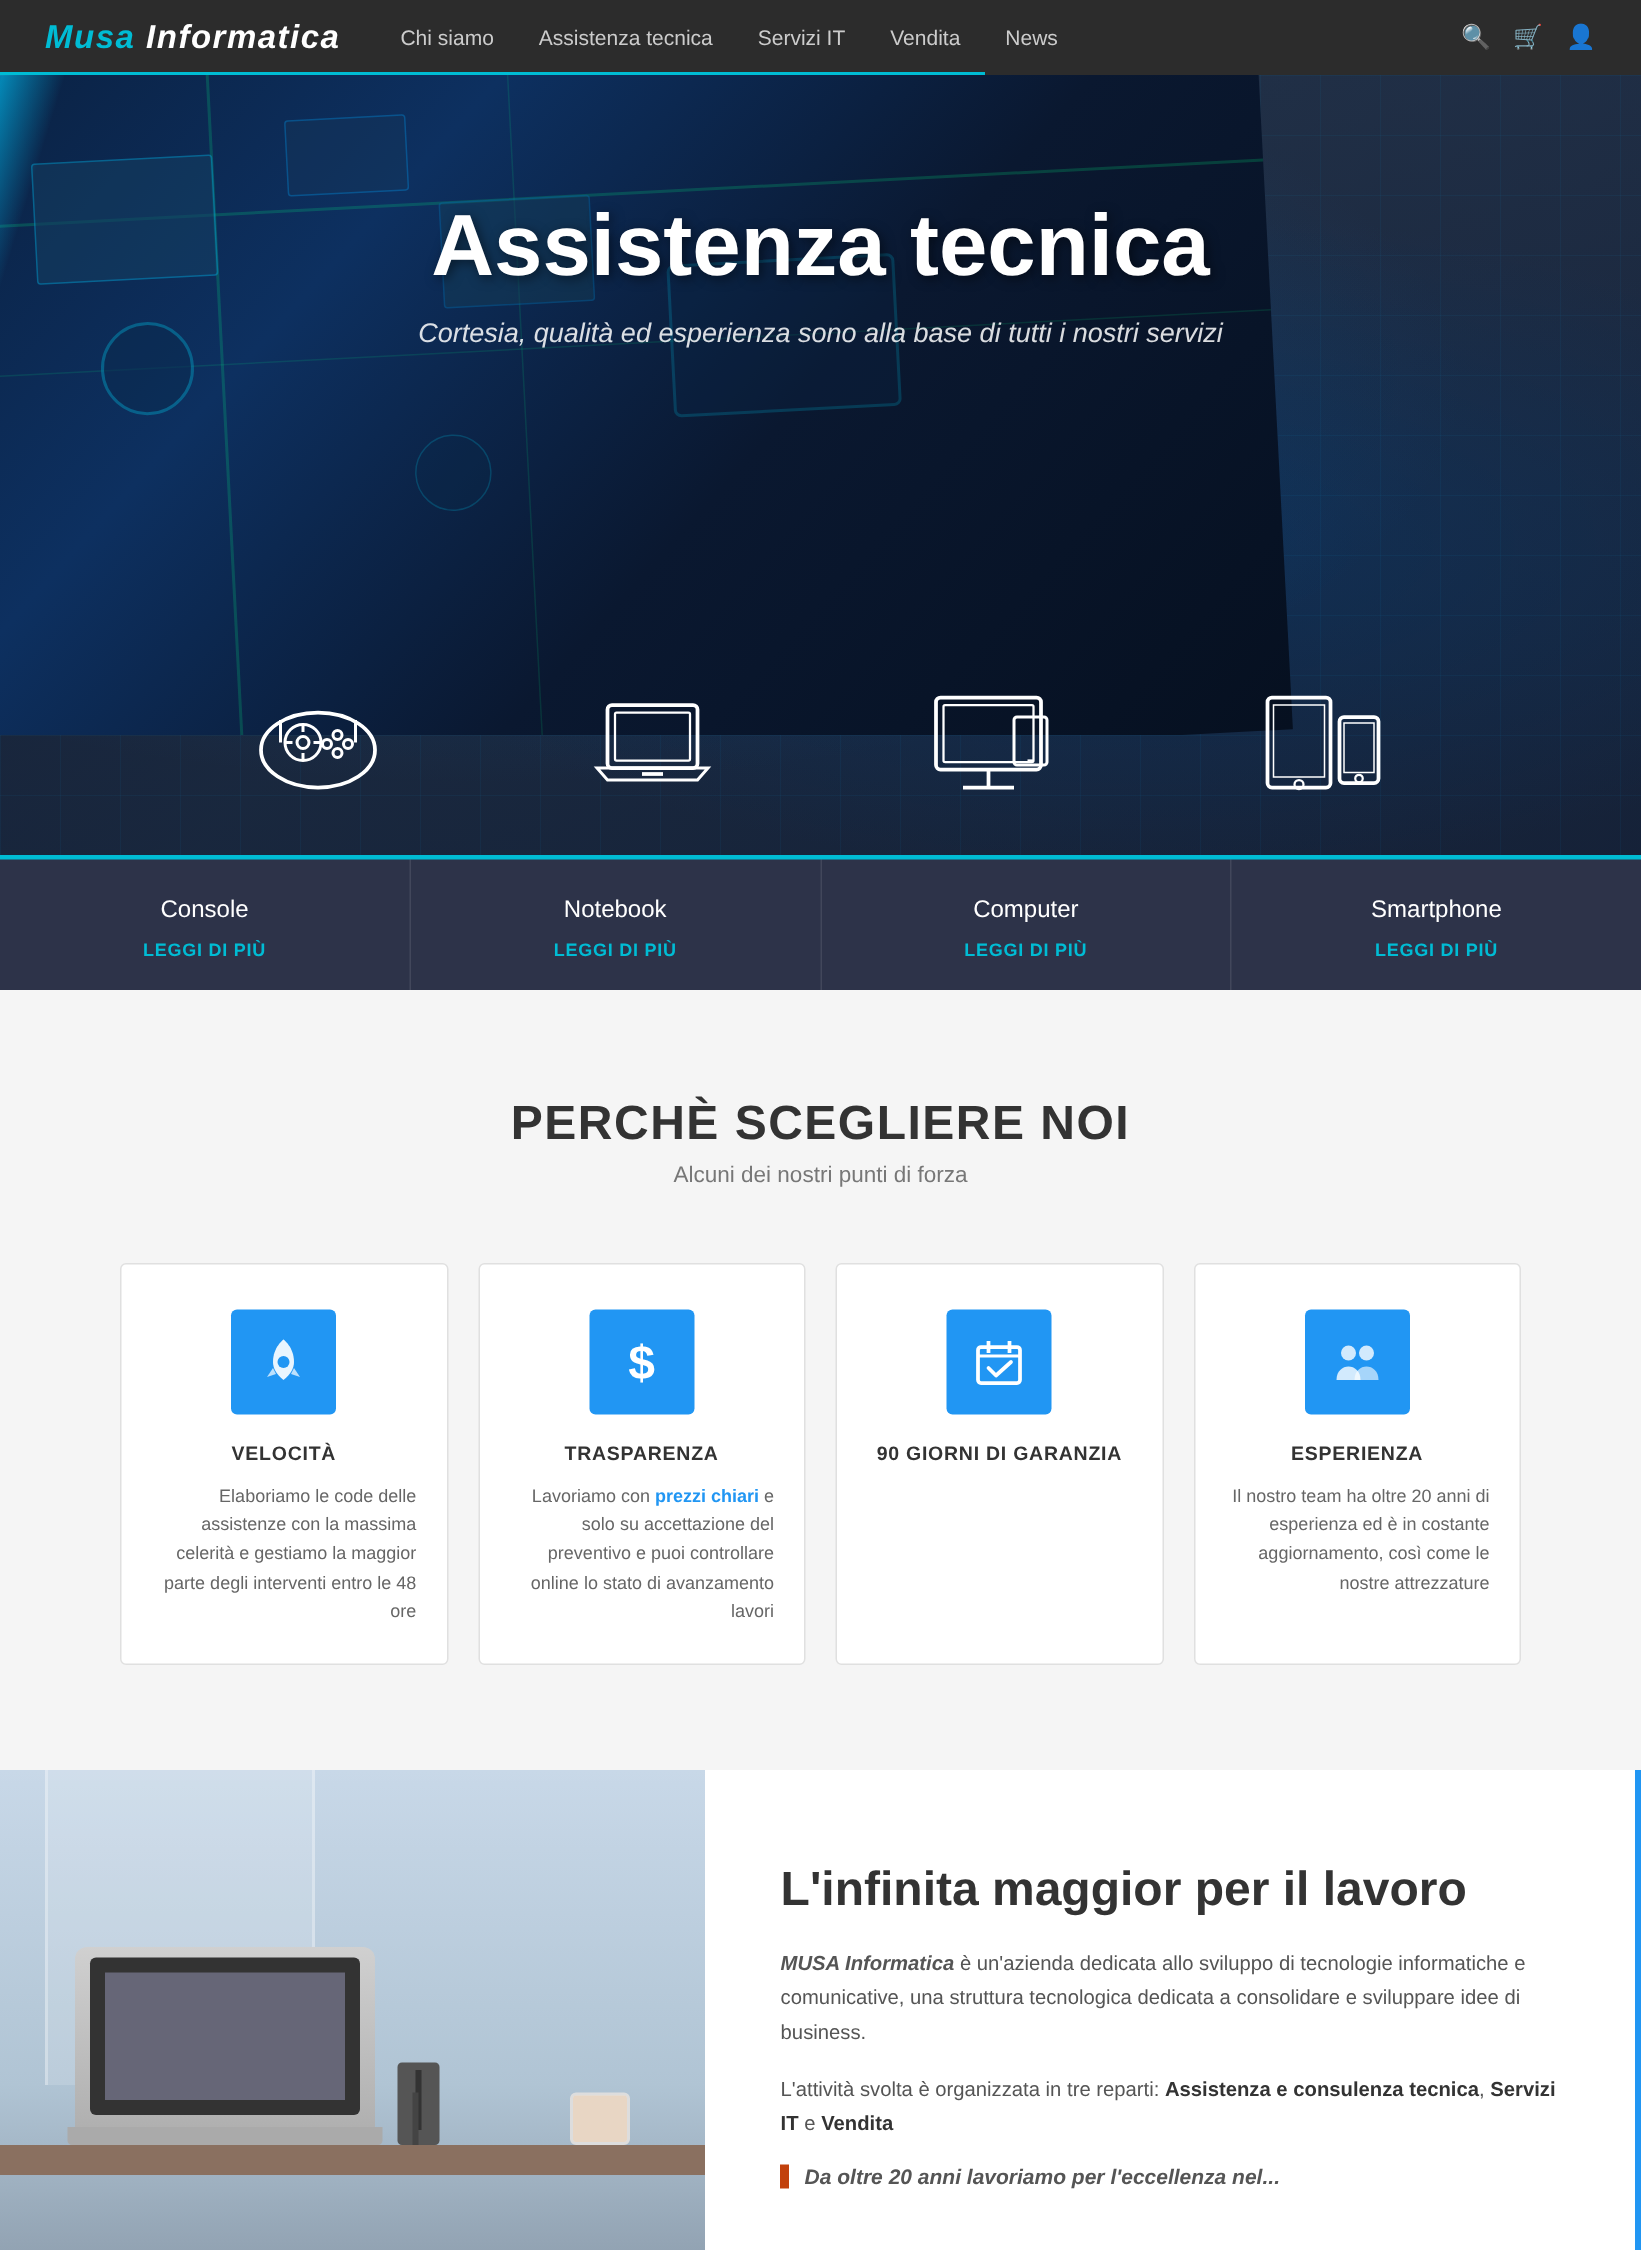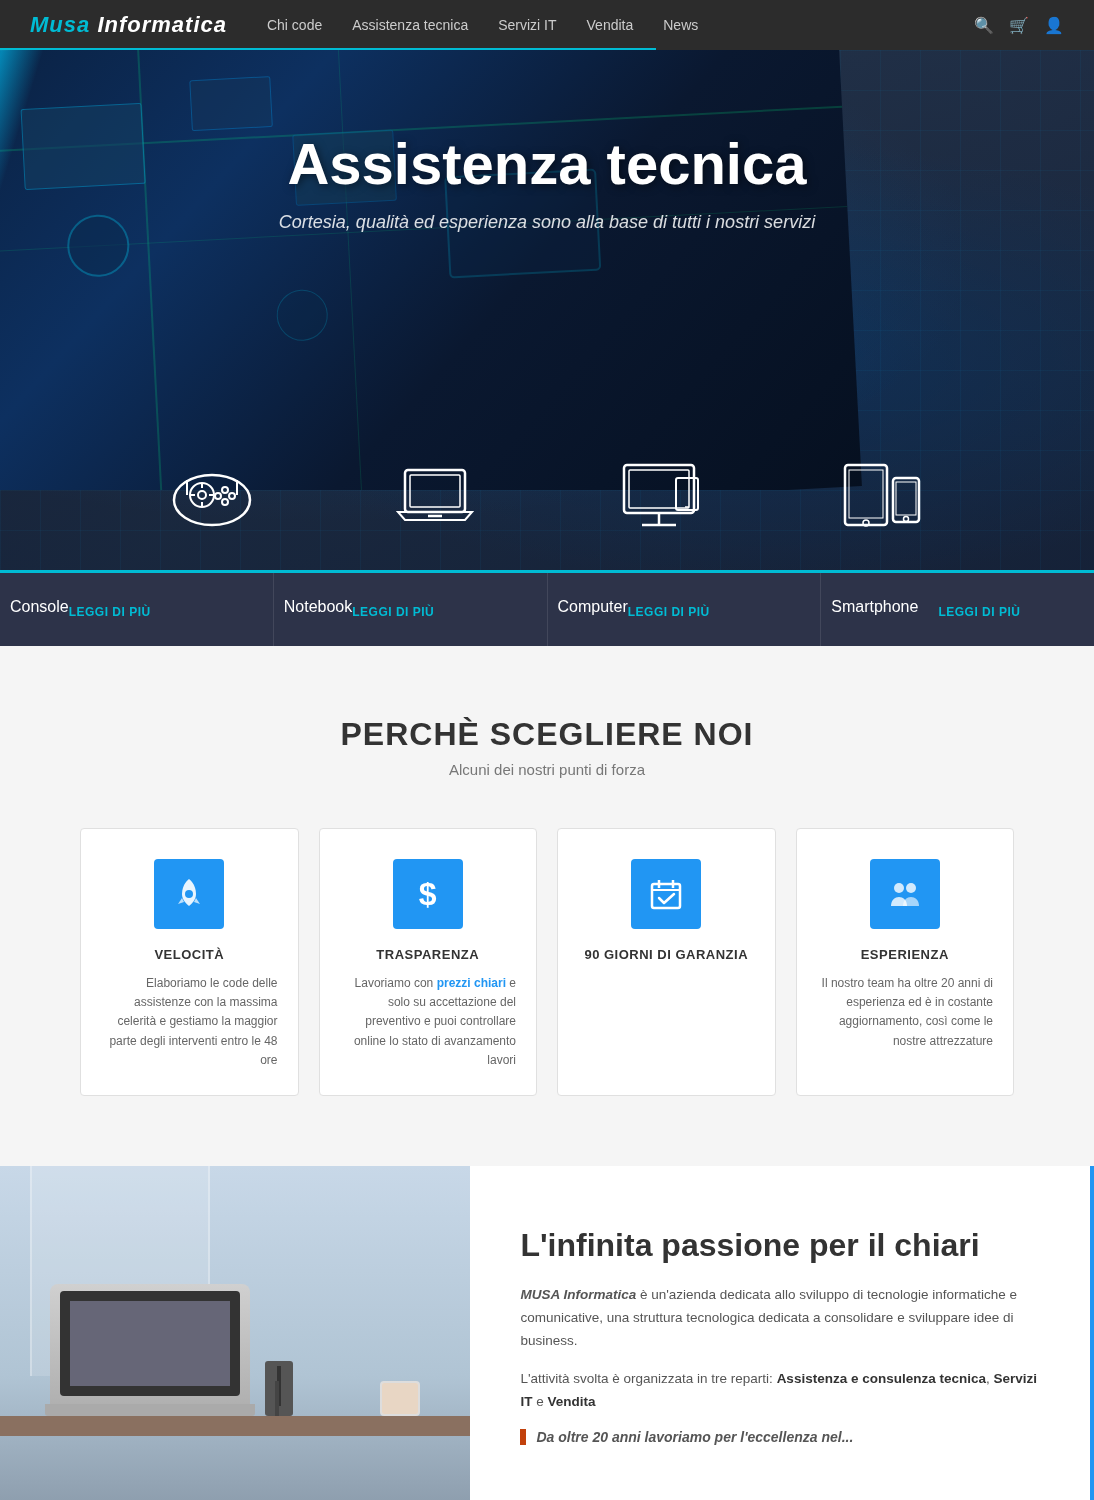--- a/index.html
+++ b/index.html
@@ -125,27 +125,27 @@
 
     
     .service-strip {
       background: #2d3349;
       display: flex;
       border-top: 3px solid #00bcd4;
     }
     .service-item {
       flex: 1;
       display: flex;
-      flex-direction: row;
+      flex-direction: column;
       align-items: center;
       padding: 25px 10px 20px;
       border-right: 1px solid rgba(255,255,255,0.1);
       cursor: pointer;
     }
-    .service-item:last-child { border-right: none; gap: 20px; }
+    .service-item:last-child { border-right: none; }
     .service-name {
       color: #fff;
       font-size: 16px;
       margin-bottom: 10px;
     }
     .service-link {
       color: #00bcd4;
       font-size: 12px;
       font-weight: bold;
       text-transform: uppercase;
@@ -284,21 +284,21 @@
   </style>
 </head>
 <body>
 
 <nav>
   <div class="nav-logo">
     <span style="color:#00bcd4; font-style:italic;">Musa</span>
     <span style="color:#fff; font-style:italic;"> Informatica</span>
   </div>
   <div class="nav-links">
-    <a href="#">Chi code</a>
+    <a href="#">Chi siamo</a>
     <a href="#">Assistenza tecnica</a>
     <a href="#">Servizi IT</a>
     <a href="#">Vendita</a>
     <a href="#">News</a>
   </div>
   <div class="nav-icons">
     <span class="nav-icon">🔍</span>
     <span class="nav-icon">🛒</span>
     <span class="nav-icon">👤</span>
   </div>
@@ -491,21 +491,21 @@
         <div style="width:4px;height:40px;background:#333;margin:5px auto;"></div>
         <div style="width:4px;height:35px;background:#444;margin:-30px auto 0;margin-left:10px;"></div>
       </div>
 
       <div style="position:absolute;bottom:100px;right:50px;width:40px;height:35px;background:#fff;border-radius:4px;border:2px solid #ddd;">
         <div style="width:100%;height:100%;background:rgba(180,120,60,0.3);border-radius:2px;"></div>
       </div>
     </div>
   </div>
   <div class="about-content" style="position:relative;">
-    <h2 class="about-title">L'infinita passione per il chiari</h2>
+    <h2 class="about-title">L'infinita maggior per il lavoro</h2>
     <p class="about-text">
       <strong>MUSA Informatica</strong> è un'azienda dedicata allo sviluppo di tecnologie informatiche e comunicative, una struttura tecnologica dedicata a consolidare e sviluppare idee di business.
     </p>
     <p class="about-text-bold">
       L'attività svolta è organizzata in tre reparti: <strong>Assistenza e consulenza tecnica</strong>, <strong>Servizi IT</strong> e <strong>Vendita</strong>
     </p>
     <p class="about-more">
       Da oltre 20 anni lavoriamo per l'eccellenza nel...
     </p>
     <div class="blue-bar"></div>

